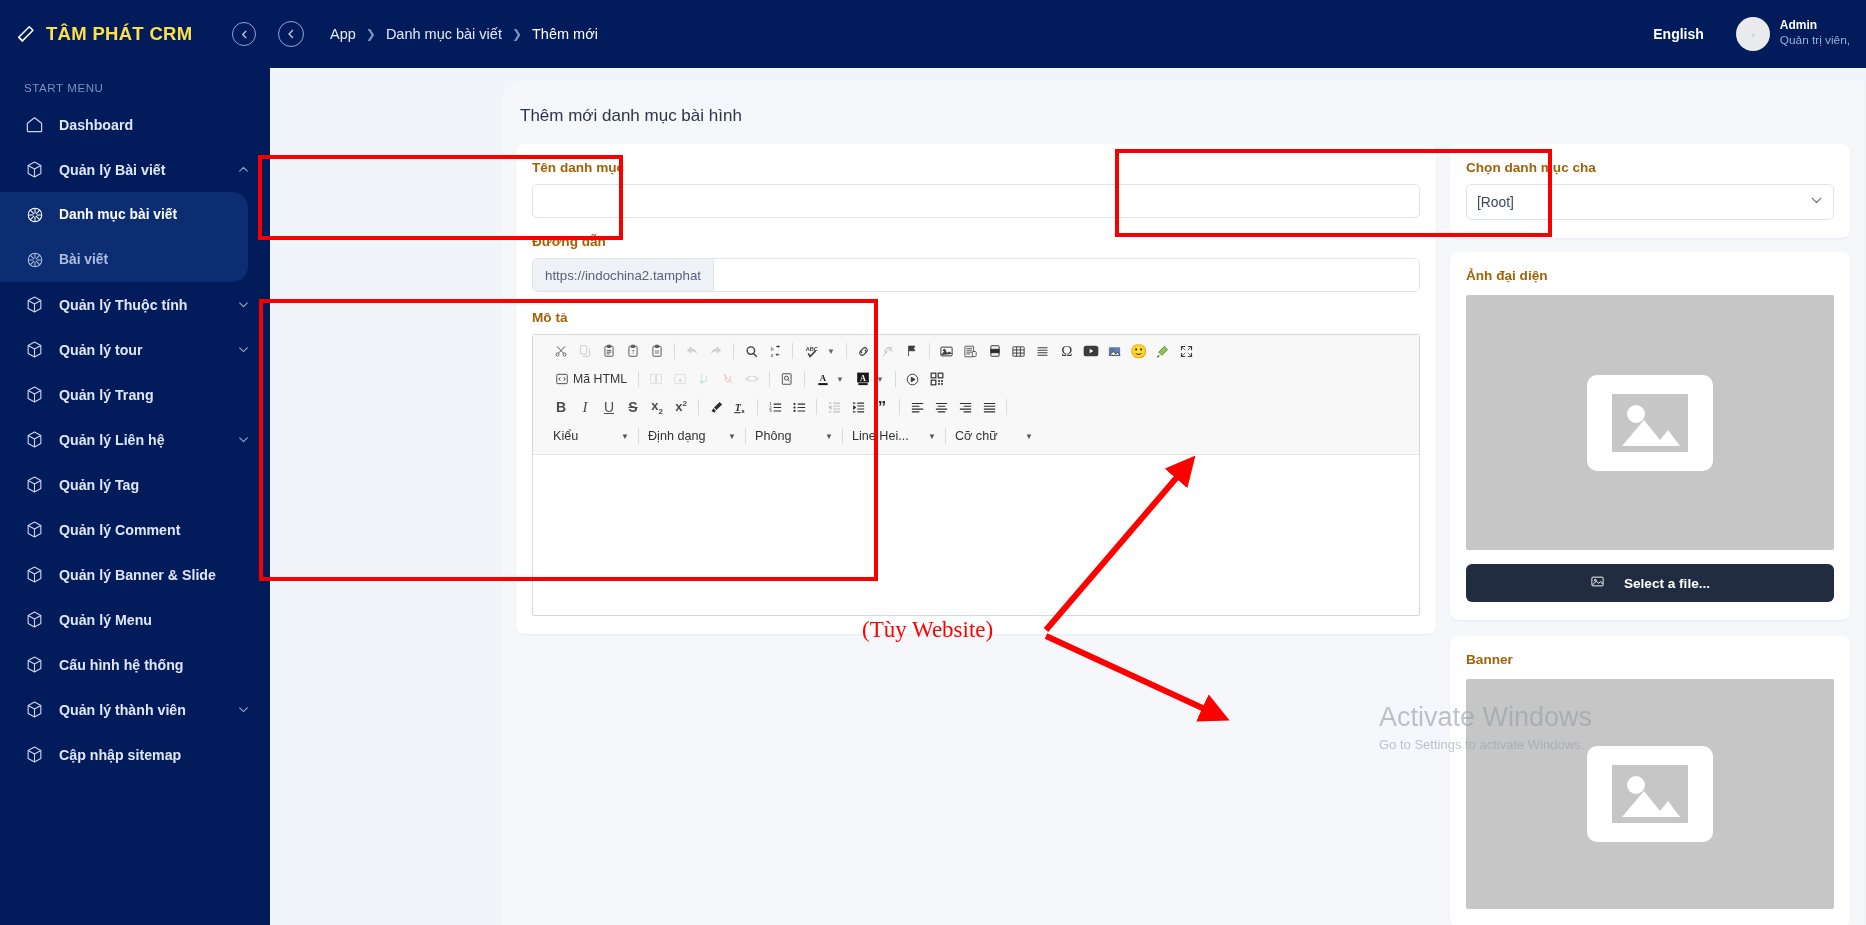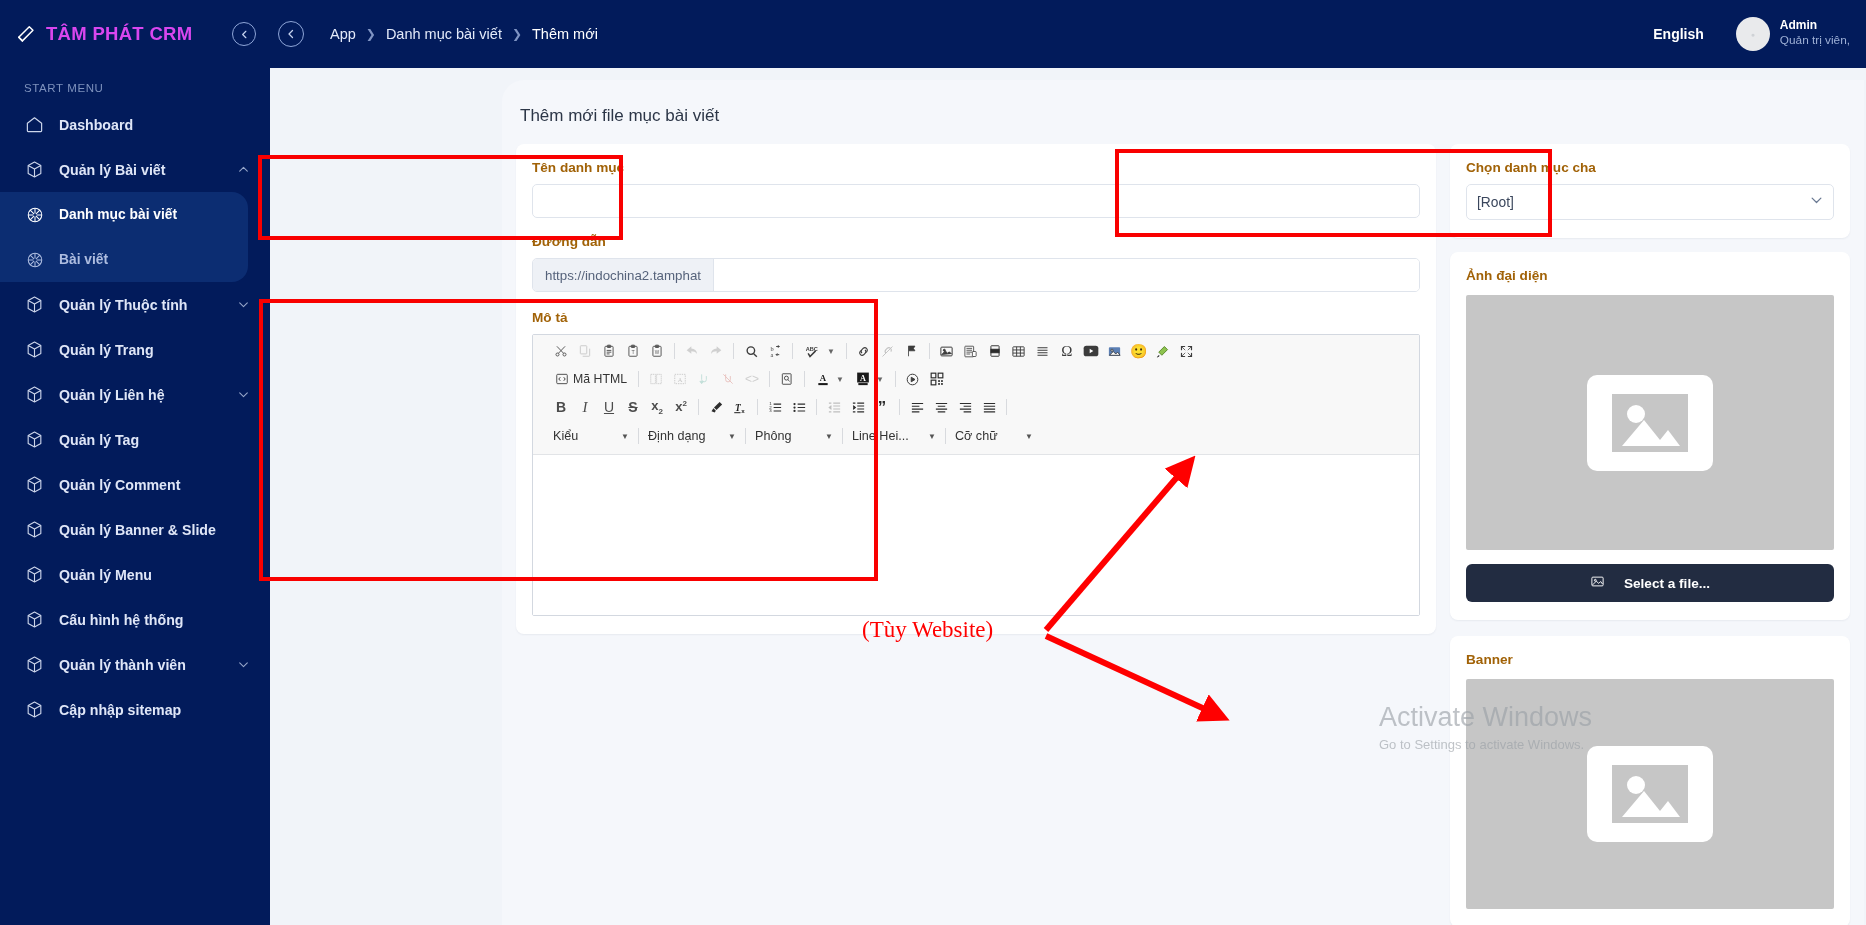--- a/index.html
+++ b/index.html
@@ -18,21 +18,21 @@
     position: relative; z-index: 5;
     overflow: hidden;
   }
   .brand {
     height: 68px; display: flex; align-items: center; padding: 0 14px 0 14px;
     color: #ffffff;
   }
   .brand-logo { width: 26px; height: 26px; flex: 0 0 26px; display: flex; align-items: center; justify-content: center; }
   .brand-title {
     font-size: 18.5px; font-weight: 700; letter-spacing: .3px;
-    margin-left: 6px; white-space: nowrap; color: #d946ef;
+    margin-left: 6px; white-space: nowrap; color: #fde047;
   }
   .collapse-btn {
     margin-left: auto; width: 24px; height: 24px; border-radius: 50%;
     border: 1.3px solid #8fa6d8; display: flex; align-items: center; justify-content: center;
     color: #c4d2ef; font-size: 11px; cursor: pointer;
   }
   .menu-section {
     color: #7e92bd; font-size: 11.5px; letter-spacing: .6px;
     padding: 14px 0 8px 24px; text-transform: uppercase;
   }
@@ -267,20 +267,35 @@
             </svg>
           </span>
         <span class="label">Quản lý Thuộc tính</span>
         <span class="chev">
             <svg width="13" height="13" viewBox="0 0 24 24" fill="none" stroke="#c8d4ee" stroke-width="2" stroke-linecap="round" stroke-linejoin="round">
               <polyline points="5 9 12 16 19 9"></polyline>
             </svg>
           </span>
       </div>
 
+      <div class="nav-item">
+        <span class="ico">
+            <svg width="19" height="19" viewBox="0 0 24 24" fill="none" stroke="#dfe6f7" stroke-width="1.4" stroke-linejoin="round">
+              <path d="M12 2.6 20 7 v10 l-8 4.4 L4 17 V7Z"></path>
+              <path d="M4 7 l8 4.4 L20 7"></path>
+              <path d="M12 11.4 V21.4"></path>
+            </svg>
+          </span>
+        <span class="label">Quản lý tour</span>
+        <span class="chev">
+            <svg width="13" height="13" viewBox="0 0 24 24" fill="none" stroke="#c8d4ee" stroke-width="2" stroke-linecap="round" stroke-linejoin="round">
+              <polyline points="5 9 12 16 19 9"></polyline>
+            </svg>
+          </span>
+      </div>
 
       <div class="nav-item">
         <span class="ico">
             <svg width="19" height="19" viewBox="0 0 24 24" fill="none" stroke="#dfe6f7" stroke-width="1.4" stroke-linejoin="round">
               <path d="M12 2.6 20 7 v10 l-8 4.4 L4 17 V7Z"></path>
               <path d="M4 7 l8 4.4 L20 7"></path>
               <path d="M12 11.4 V21.4"></path>
             </svg>
           </span>
         <span class="label">Quản lý Trang</span>
@@ -407,21 +422,21 @@
         <span>
           <div class="user-name">Admin</div>
           <div class="user-role">Quản trị viên,</div>
         </span>
       </div>
     </header>
 
     <div class="ghost-card"></div>
 
     <section class="page-card">
-      <div class="page-title">Thêm mới file mục bài viết</div>
+      <div class="page-title">Thêm mới danh mục bài hình</div>
 
       <div class="content-row">
 
         <div class="col-left">
 
           <div class="panel">
             <div class="fld-label">Tên danh mục</div>
             <input class="input" value="" placeholder="" style="">
 
             <div class="fld-label" style="margin-top:16px">Đường dẫn</div>

